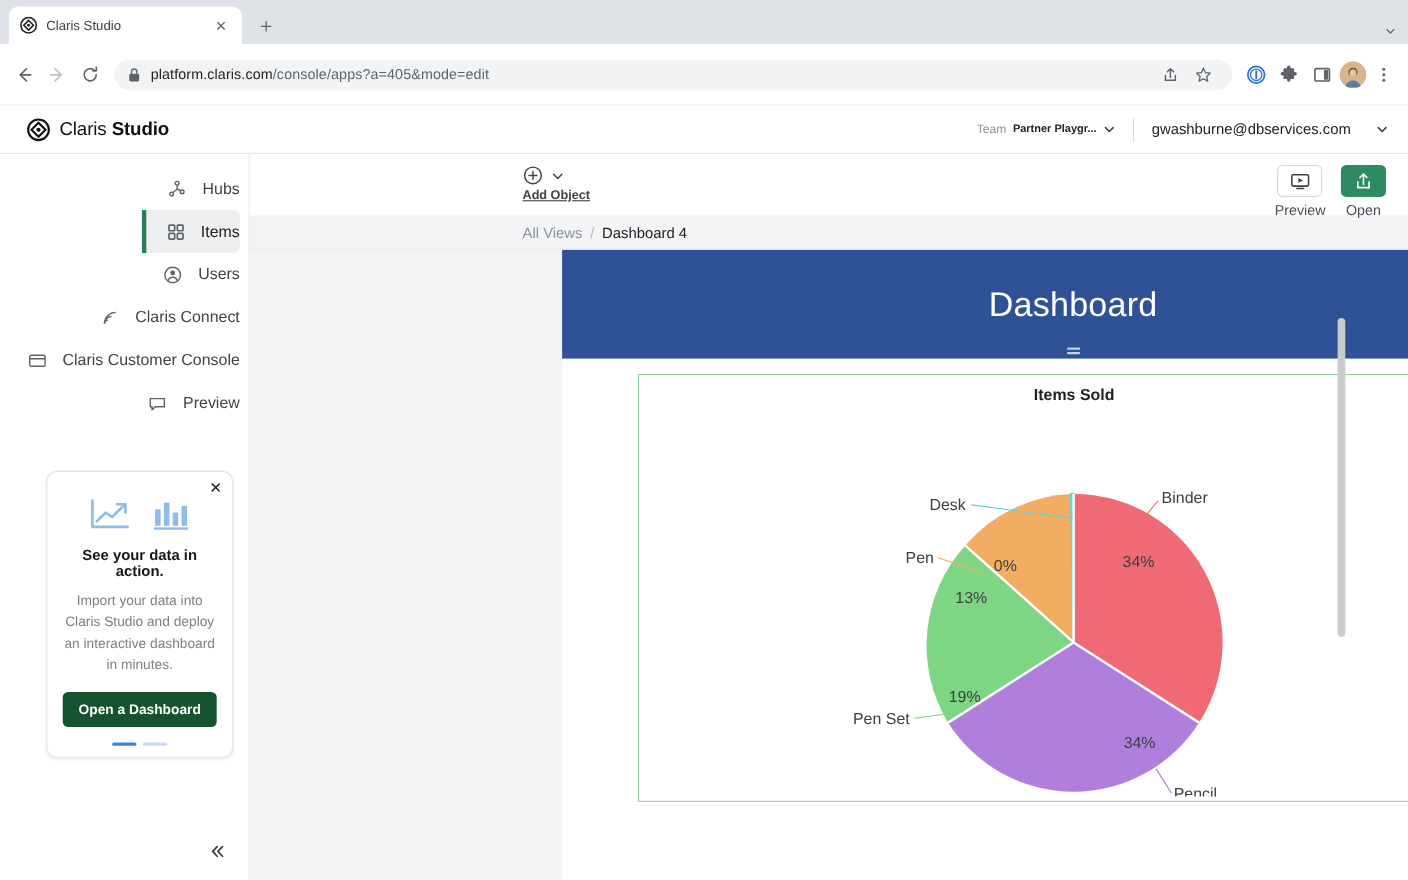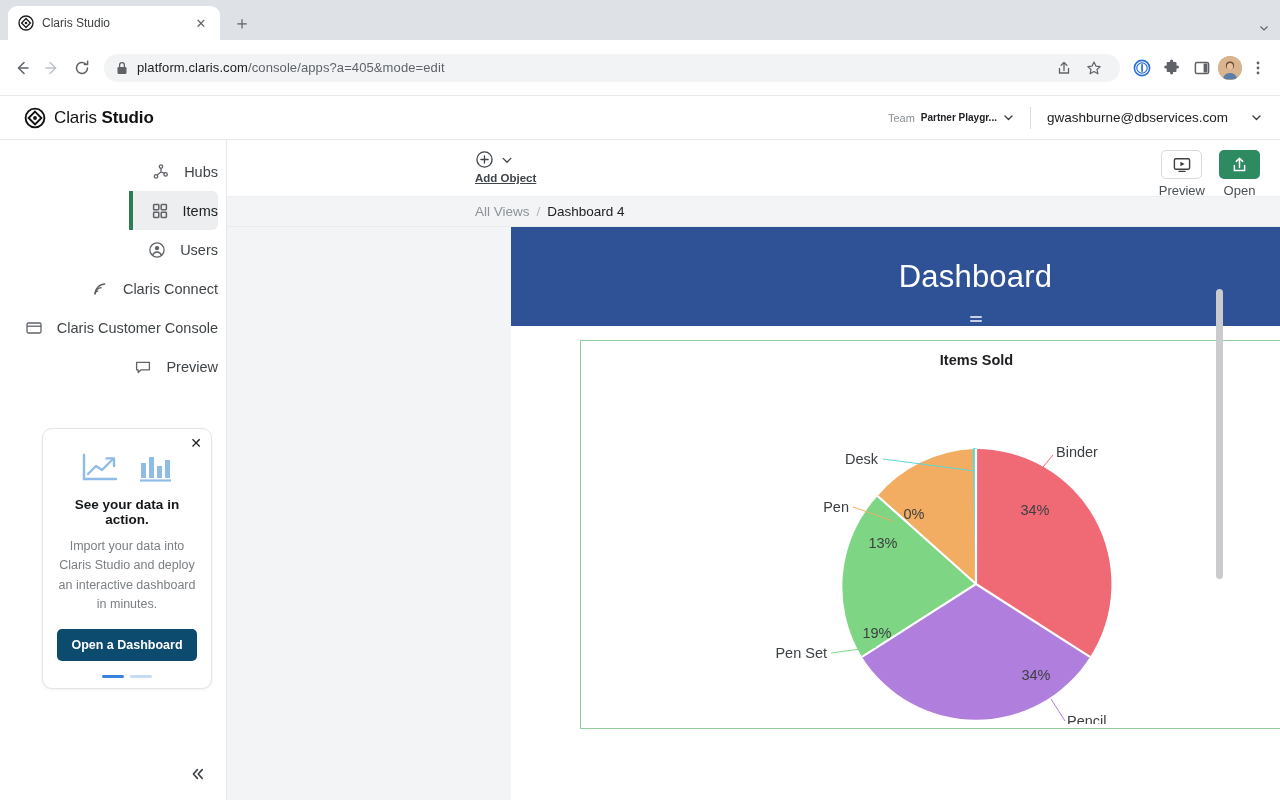--- a/index.html
+++ b/index.html
@@ -113,21 +113,21 @@
     padding: 16px 14px 10px; position: relative; text-align: center;
   }
   .promo-close {
     position: absolute; top: 7px; right: 9px; font-size: 14px;
     color: #202124; line-height: 1;
   }
   .promo-icons { display: flex; justify-content: center; gap: 18px; margin: 8px 0 14px; }
   .promo-title { font-size: 13.5px; font-weight: 700; color: #15181b; margin-bottom: 10px; margin-top: 12px; }
   .promo-body { font-size: 12.5px; color: #7b8084; line-height: 1.55; margin-bottom: 14px; }
   .promo-btn {
-    display: block; width: 100%; background: #0c4a6e; color: #fff;
+    display: block; width: 100%; background: #14532d; color: #fff;
     font-size: 12.5px; font-weight: 700; border: none; border-radius: 5px;
     padding: 9px 0; font-family: inherit;
   }
   .promo-dots { display: flex; justify-content: center; gap: 6px; margin-top: 14px; }
   .dot { width: 22px; height: 3px; border-radius: 2px; background: #c6dcf5; }
   .dot.on { background: #3b82e0; }
 
   .collapse-btn {
     position: absolute; bottom: 14px; left: 186px;
     width: 24px; height: 24px; display: flex; align-items: center;

